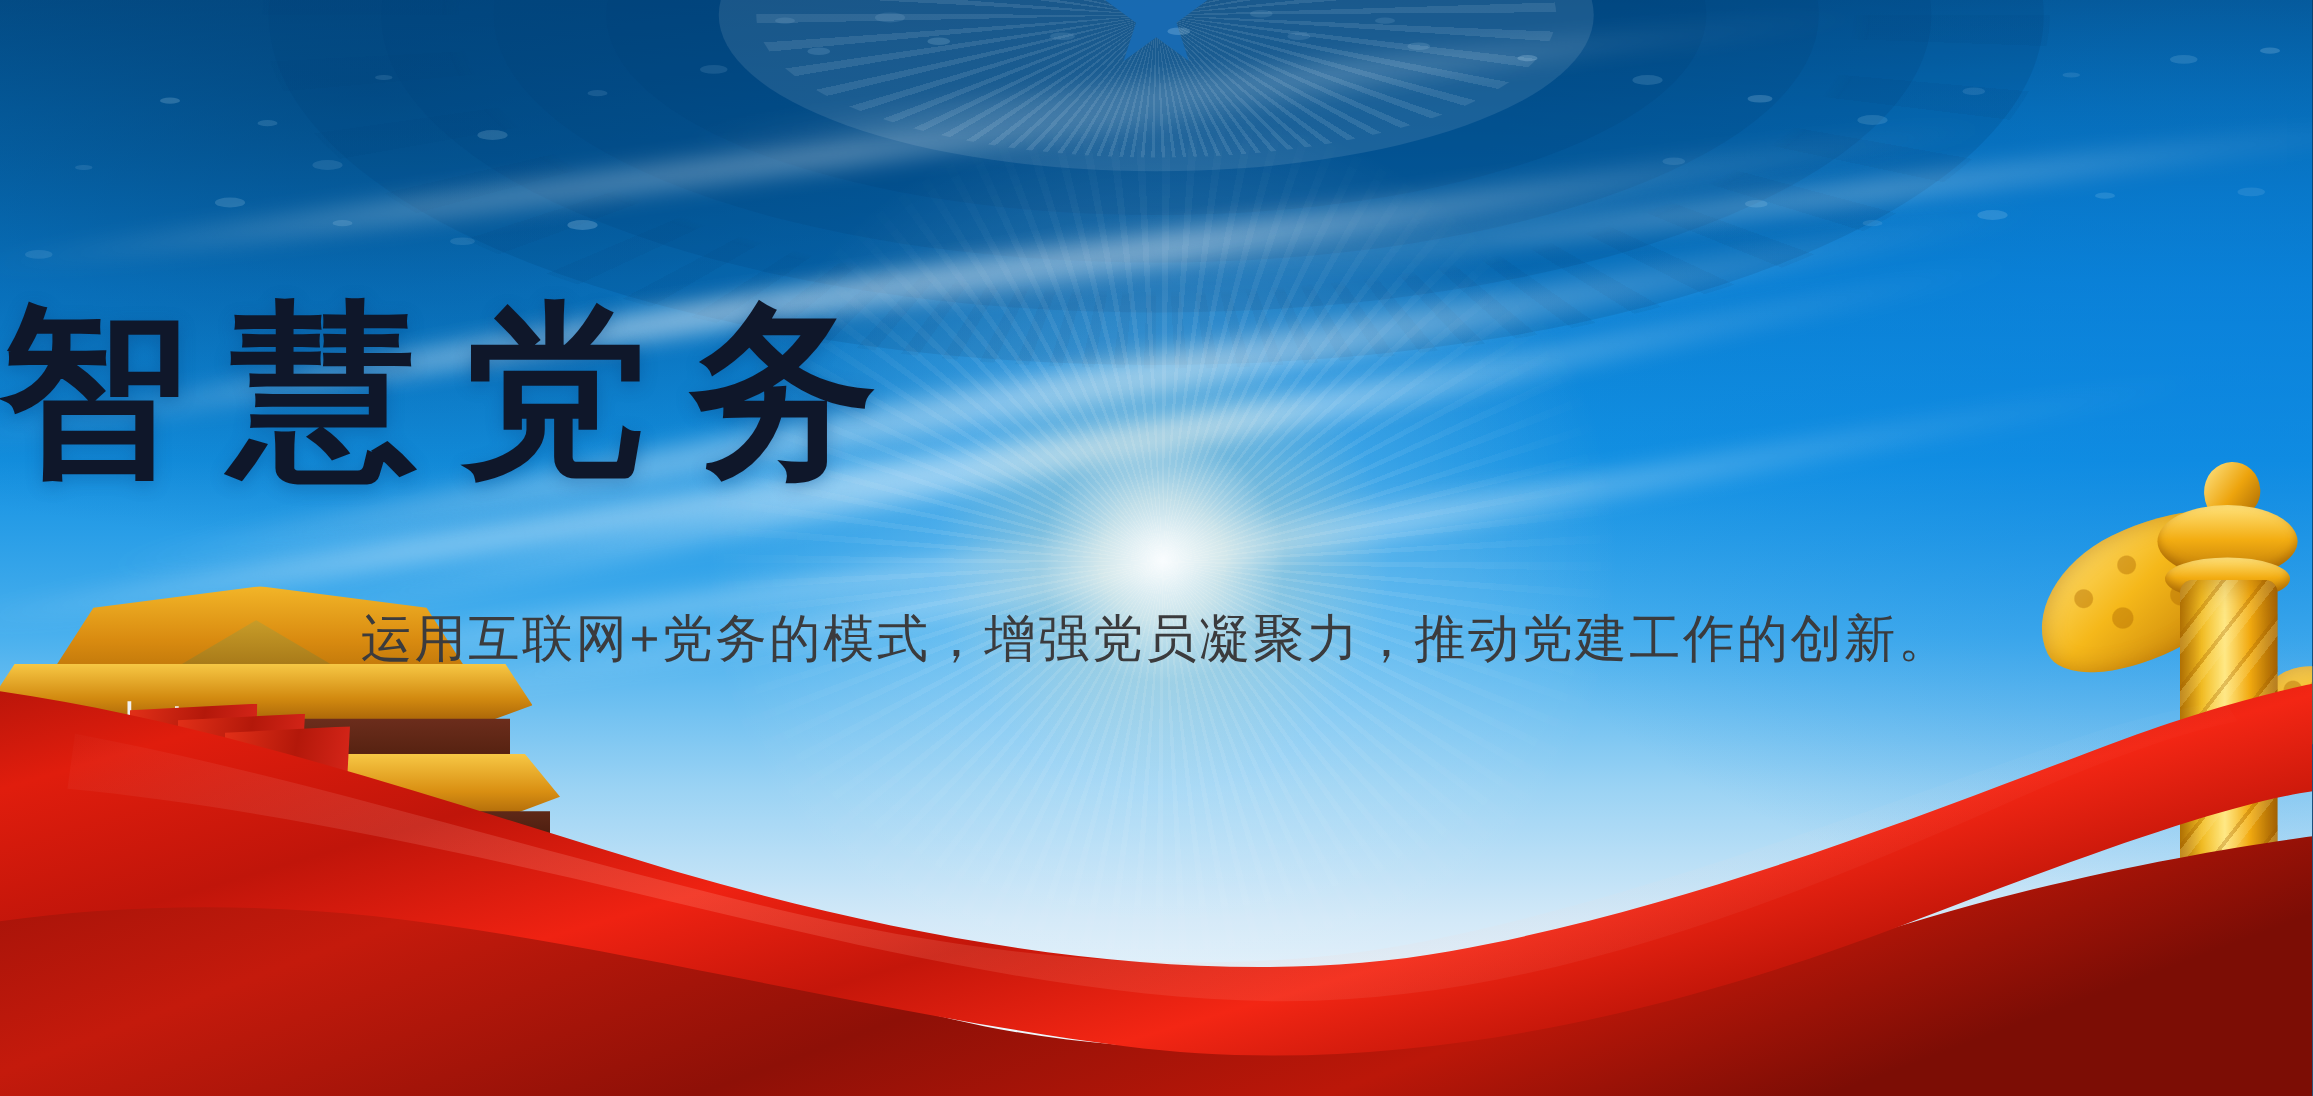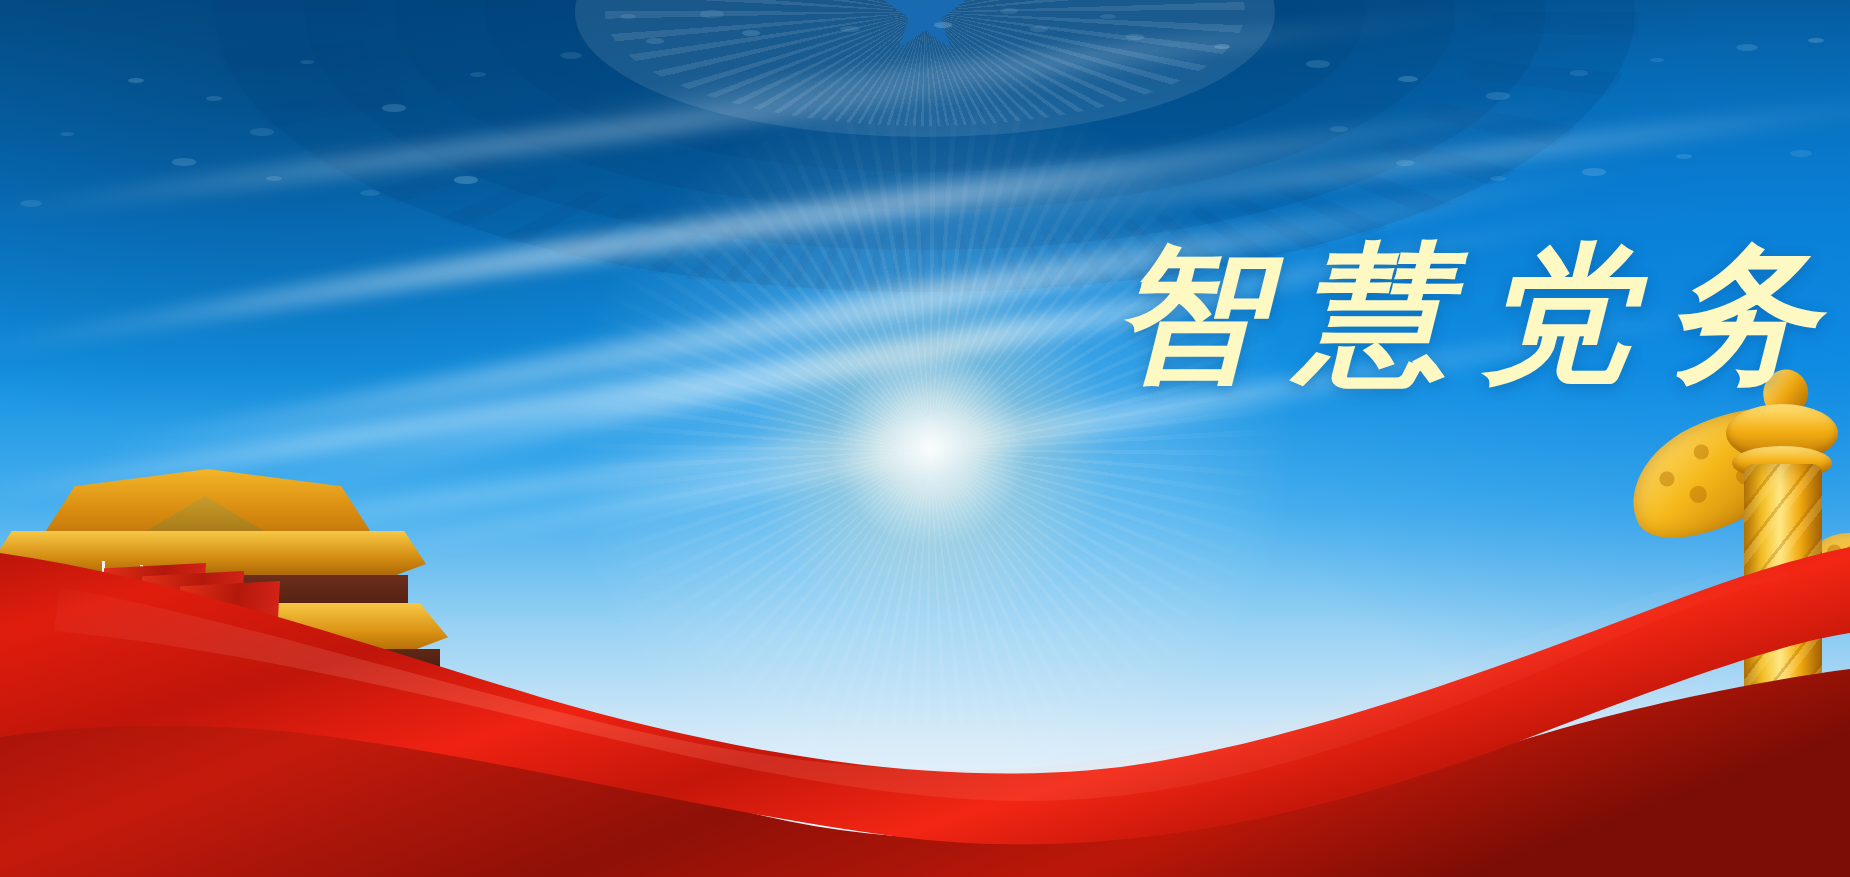--- a/index.html
+++ b/index.html
@@ -108,27 +108,26 @@
       rgba(255,255,255,.14) 0deg 1.1deg,
       rgba(255,255,255,0) 1.1deg 3.6deg);
     mask:radial-gradient(circle closest-side, #000 0%, rgba(0,0,0,.55) 34%, transparent 68%);
     -webkit-mask:radial-gradient(circle closest-side, #000 0%, rgba(0,0,0,.55) 34%, transparent 68%);
     pointer-events:none;
   }
 
   
   .title{
     position:absolute;left:0;right:0;top:232px;
-    text-align:right;
+    text-align:left;
     font-family:"DejaVu Serif","Liberation Serif",serif;
     font-size:150px;line-height:1.08;
     letter-spacing:34px;
     font-weight:700;
-    color:#fef9c3;
-    font-style:italic;
+    color:#0f172a;
     text-shadow:0 3px 14px rgba(8,60,120,.30);
     white-space:nowrap;
     user-select:none;
   }
   .subtitle{
     position:absolute;left:0;right:0;top:486px;
     text-align:center;
     font-size:41px;line-height:1.25;
     letter-spacing:2px;
     color:#3b3b3d;
@@ -419,14 +418,15 @@
     </defs>
 
     <path d="M0,176 C260,150 520,210 760,268 C1040,334 1330,250 1560,182 C1680,148 1790,130 1850,122 L1850,330 L0,330 Z" fill="url(#silkB)" data-name="ribbon-back-sheet"></path>
 
     <path d="M0,6 C180,32 360,96 540,150 C760,214 980,246 1160,214 C1360,178 1560,96 1700,44 C1760,22 1812,8 1850,0 L1850,86 C1780,96 1660,140 1520,194 C1340,262 1120,318 900,290 C700,264 480,206 300,186 C190,174 84,178 0,190 Z" fill="url(#silkA)" data-name="ribbon-main-sheet"></path>
 
     <path d="M60,40 C240,74 420,132 620,180 C800,222 980,238 1140,206 C1320,170 1500,98 1660,44 C1700,30 1740,20 1780,14 L1790,30 C1740,40 1680,62 1600,98 C1420,178 1220,256 1020,254 C840,252 640,198 460,156 C320,124 180,96 54,84 Z" fill="url(#silkShine)" opacity="0.55" data-name="ribbon-highlight-fold"></path>
   </svg>
 
   <div class="title" data-name="page-title">智慧党务</div>
+  <div class="subtitle" data-name="page-subtitle">运用互联网+党务的模式，增强党员凝聚力，推动党建工作的创新。</div>
 
 </div>
 
 </body></html>

